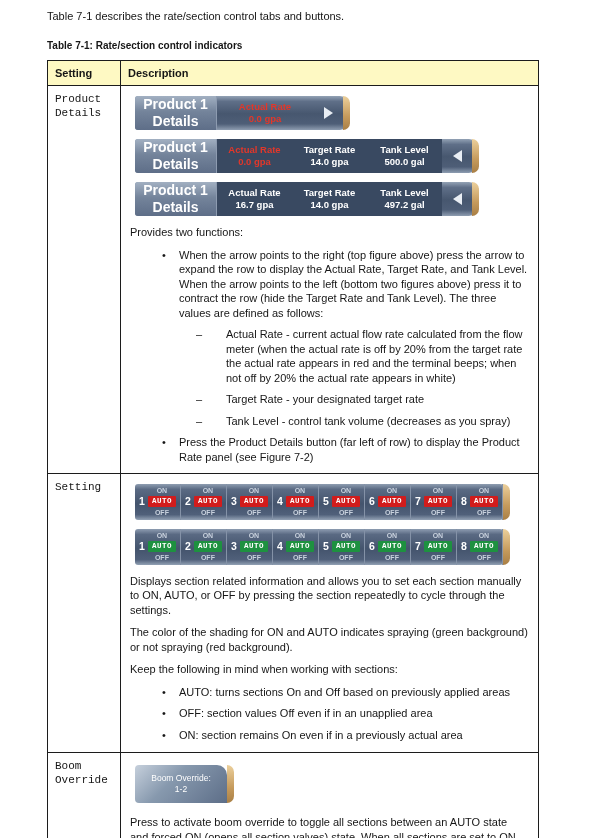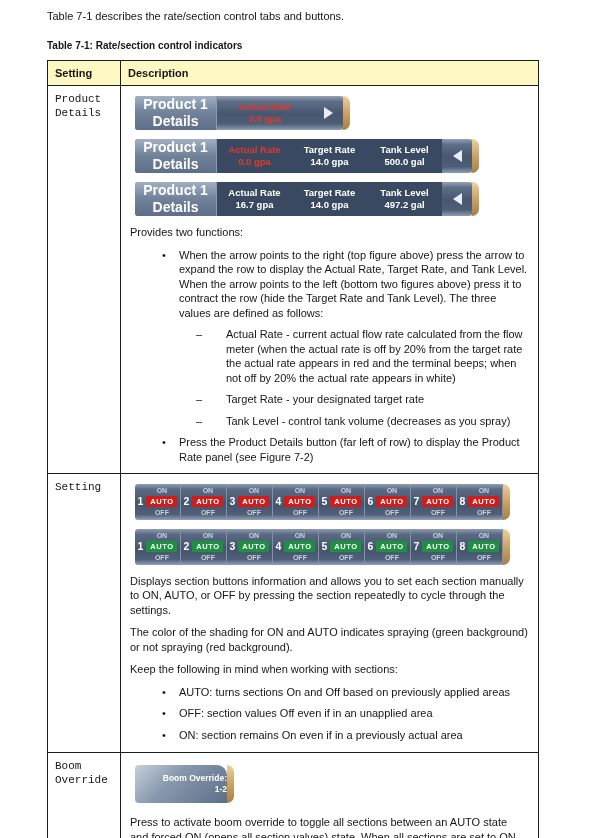--- a/index.html
+++ b/index.html
@@ -54,31 +54,31 @@
   .secbar { display:inline-flex; height:36px; align-items:stretch;
             background:linear-gradient(180deg,#8e9db1 0%,#5a6a83 15%,#44546d 55%,#50607a 85%,#93a2b5 100%);
             border-radius:3px 10px 10px 3px; }
   .seccell { width:46px; display:flex; align-items:center; justify-content:center; gap:3px;
              border-right:1px solid #8492a7; }
   .seccell:last-of-type { border-right:none; }
   .secnum { color:#fff; font-weight:bold; font-size:10.5px; }
   .secstack { display:flex; flex-direction:column; align-items:center; line-height:1; }
   .lab-sm { font-size:7px; font-weight:bold; color:#c9d2de; padding:1px 0; }
   .chip { font-size:7.5px; font-weight:bold; color:#fff; padding:1.5px 4px; margin:1px 0;
-          border-radius:1px; letter-spacing:0.5px; }
+          border-radius:1px; letter-spacing:0.5px;font-family:Liberation Mono, monospace; }
   .chip.red { background:#d11c1c; }
   .chip.green { background:#1e9140; }
 
   
   .boombtn { display:inline-flex; align-items:stretch; height:38px; }
-  .boomface { width:92px; display:flex; flex-direction:column; justify-content:center; align-items:flex-end;
+  .boomface { width:92px; display:flex; flex-direction:column; justify-content:center; align-items:center;
               background:linear-gradient(135deg,#c6d0dc 0%,#8success 0%,#8799ae 40%,#5d6e88 100%);
               background:linear-gradient(135deg,#c6d0dc 0%,#8799ae 40%,#5d6e88 100%);
               border-radius:4px 10px 0 4px;
-              color:#fff; font-weight:bold; font-size:8.5px; line-height:1.35; text-align:center; }
+              color:#fff; font-weight:normal; font-size:8.5px; line-height:1.35; text-align:center; }
 </style>
 </head>
 <body>
 
 <div class="page">
 
   <div class="intro">Table 7-1 describes the rate/section control tabs and buttons.</div>
   <div class="tbl-title">Table 7-1: Rate/section control indicators</div>
 
   <table class="doc">
@@ -332,21 +332,21 @@
               <span class="secstack">
                     <span class="lab-sm">ON</span>
                     <span class="chip green">AUTO</span>
                     <span class="lab-sm">OFF</span>
                   </span>
             </div>
             <div class="tanedge"></div>
           </div>
         </div>
 
-        <div class="para">Displays section buttons information and allows you to set each section manually to ON, AUTO, or OFF by pressing the section repeatedly to cycle through the settings.</div>
+        <div class="para">Displays section related information and allows you to set each section manually to ON, AUTO, or OFF by pressing the section repeatedly to cycle through the settings.</div>
         <div class="para">The color of the shading for ON and AUTO indicates spraying (green background) or not spraying (red background).</div>
         <div class="para">Keep the following in mind when working with sections:</div>
 
         <div class="bullet">
           <span class="mk">•</span>
           <div class="btxt">AUTO: turns sections On and Off based on previously applied areas</div>
         </div>
         <div class="bullet">
           <span class="mk">•</span>
           <div class="btxt">OFF: section values Off even if in an unapplied area</div>

